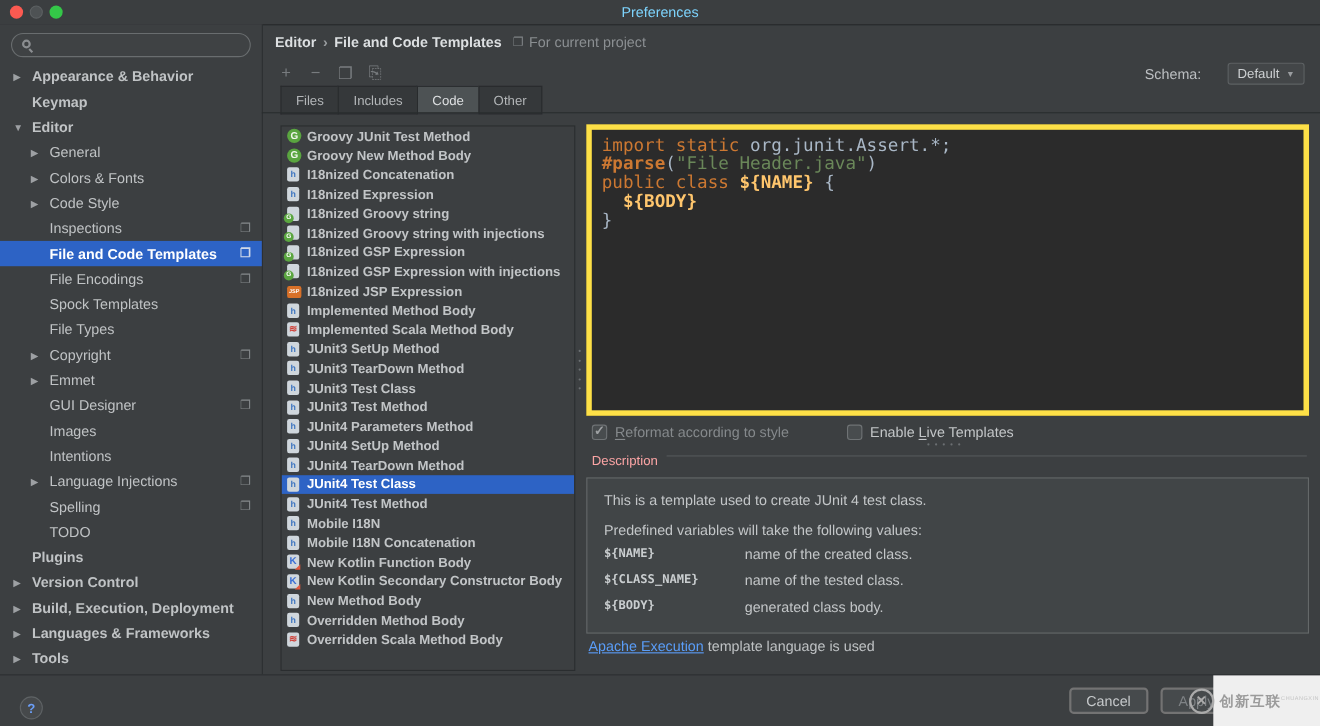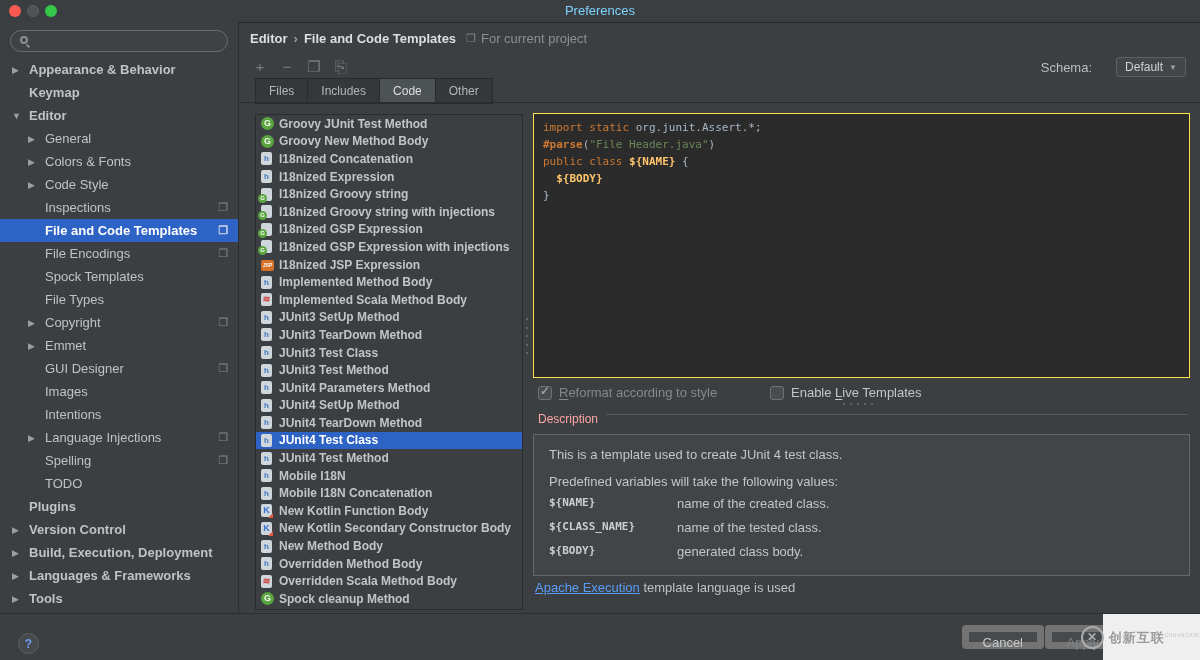--- a/index.html
+++ b/index.html
@@ -65,22 +65,22 @@
           font-weight:bold;text-align:center;line-height:11px}
   .ic-jsp::after{content:"JSP"}
   .ic-scala{width:11px;height:13px;margin-right:7px;background:#cfd6dc;border-radius:2px;color:#cf3e36;font-size:9px;
             font-weight:bold;text-align:center;line-height:12px}
   .ic-scala::after{content:"≋"}
   .ic-kotlin{width:11px;height:13px;margin-right:7px;background:#cfd6dc;border-radius:2px;color:#3b6fd4;font-size:9px;
              font-weight:bold;text-align:center;line-height:13px}
   .ic-kotlin::after{content:"K"}
   .ic-kotlin::before{content:"";position:absolute;right:-1px;bottom:-1px;border-left:5px solid transparent;border-bottom:5px solid #e0593f}
   
-  .editor{position:absolute;left:295px;top:91px;width:657px;height:265px;background:#2b2b2b;border:1px solid #fde047;
-          box-sizing:border-box;padding:5px 9px;font-family:"DejaVu Sans Mono",monospace;font-size:11px;line-height:17px}
+  .editor{position:absolute;left:295px;top:91px;width:657px;height:265px;background:#2b2b2b;border:5px solid #fde047;
+          box-sizing:border-box;padding:5px 9px;font-family:"DejaVu Sans Mono",monospace;font-size:16px;line-height:17px}
   .code-line{white-space:pre}
   .kw{color:#cc7832}.kwb{color:#cc7832;font-weight:bold}.pl{color:#a9b7c6}.str{color:#6a8759}.vr{color:#ffc66d;font-weight:bold}
   .vdots{position:absolute;left:286px;top:296px;width:6px;height:36px;display:flex;flex-direction:column;align-items:center;justify-content:space-between}
   .hdots{position:absolute;left:605px;top:379px;width:30px;height:6px;display:flex;align-items:center;justify-content:space-between}
   .dot{width:2px;height:2px;border-radius:50%;background:#6b6f72}
   
   .cbg{position:absolute;top:363px;display:flex;align-items:center;gap:7px;font-size:13px}
   .cbg.one{left:300px;color:#85898c}
   .cbg.two{left:532px;color:#c3c6c8}
   .cbox{width:14px;height:14px;border:1px solid #6f7375;border-radius:3px;background:#484c4e;position:relative;box-sizing:border-box;flex:none}
@@ -92,21 +92,21 @@
   .descbox{position:absolute;left:295px;top:412px;width:657px;height:142px;border:1px solid #646869;background:#414547;
            box-sizing:border-box;padding:12px 15px 0;font-size:13px;color:#c3c6c8}
   .dline1{margin-bottom:12px}
   .dline2{margin-bottom:7px}
   .dvar{display:flex;margin-bottom:9px}
   .dname{width:128px;flex:none;font-family:"DejaVu Sans Mono",monospace;font-size:11px;font-weight:bold;color:#caced0}
   .desc-footer{position:absolute;left:297px;top:558px;font-size:13px;color:#bfc2c4}
   .desc-footer a{color:#5a9df8;text-decoration:underline;cursor:pointer}
   
   .footer{position:absolute;left:0;right:0;bottom:0;height:46px;border-top:1px solid #2c2f31;background:#3c3f41}
-  .btn{position:absolute;top:11px;height:24px;border:7px solid #737373;border-radius:4px;background:#464a4c;
+  .btn{position:absolute;top:11px;height:24px;border:2px solid #737373;border-radius:4px;background:#464a4c;
        font-size:13px;color:#c6c9cb;padding:0 14px;line-height:22px;box-sizing:border-box}
   .btn.cancel{right:156px}
   .btn.apply{right:80px;color:#7f8386}
   
   .wm{position:absolute;right:0;bottom:0;width:97px;height:46px;background:#efefef;display:flex;align-items:center;
       justify-content:center;gap:5px;z-index:5}
   .wm-logo{width:23px;height:23px;border:2px solid #ababab;border-radius:50%;color:#ababab;font-weight:bold;font-size:12px;
            line-height:19px;text-align:center;box-sizing:border-box;flex:none}
   .wm-text{display:flex;flex-direction:row;line-height:1}
   .wm-zh{font-size:13px;color:#9b9b9b;font-weight:bold;letter-spacing:1px;white-space:nowrap}
@@ -370,24 +370,20 @@
         <span>New Method Body</span>
       </div>
     <div class="trow">
         <span class="ic ic-page"></span>
         <span>Overridden Method Body</span>
       </div>
     <div class="trow">
         <span class="ic ic-scala"></span>
         <span>Overridden Scala Method Body</span>
       </div>
-    <div class="trow">
-        <span class="ic ic-groovy"></span>
-        <span>Spock cleanup Method</span>
-      </div>
   </div>
 
   <div class="vdots">
       <span class="dot"></span>
       <span class="dot"></span>
       <span class="dot"></span>
       <span class="dot"></span>
       <span class="dot"></span>
     </div>
 

